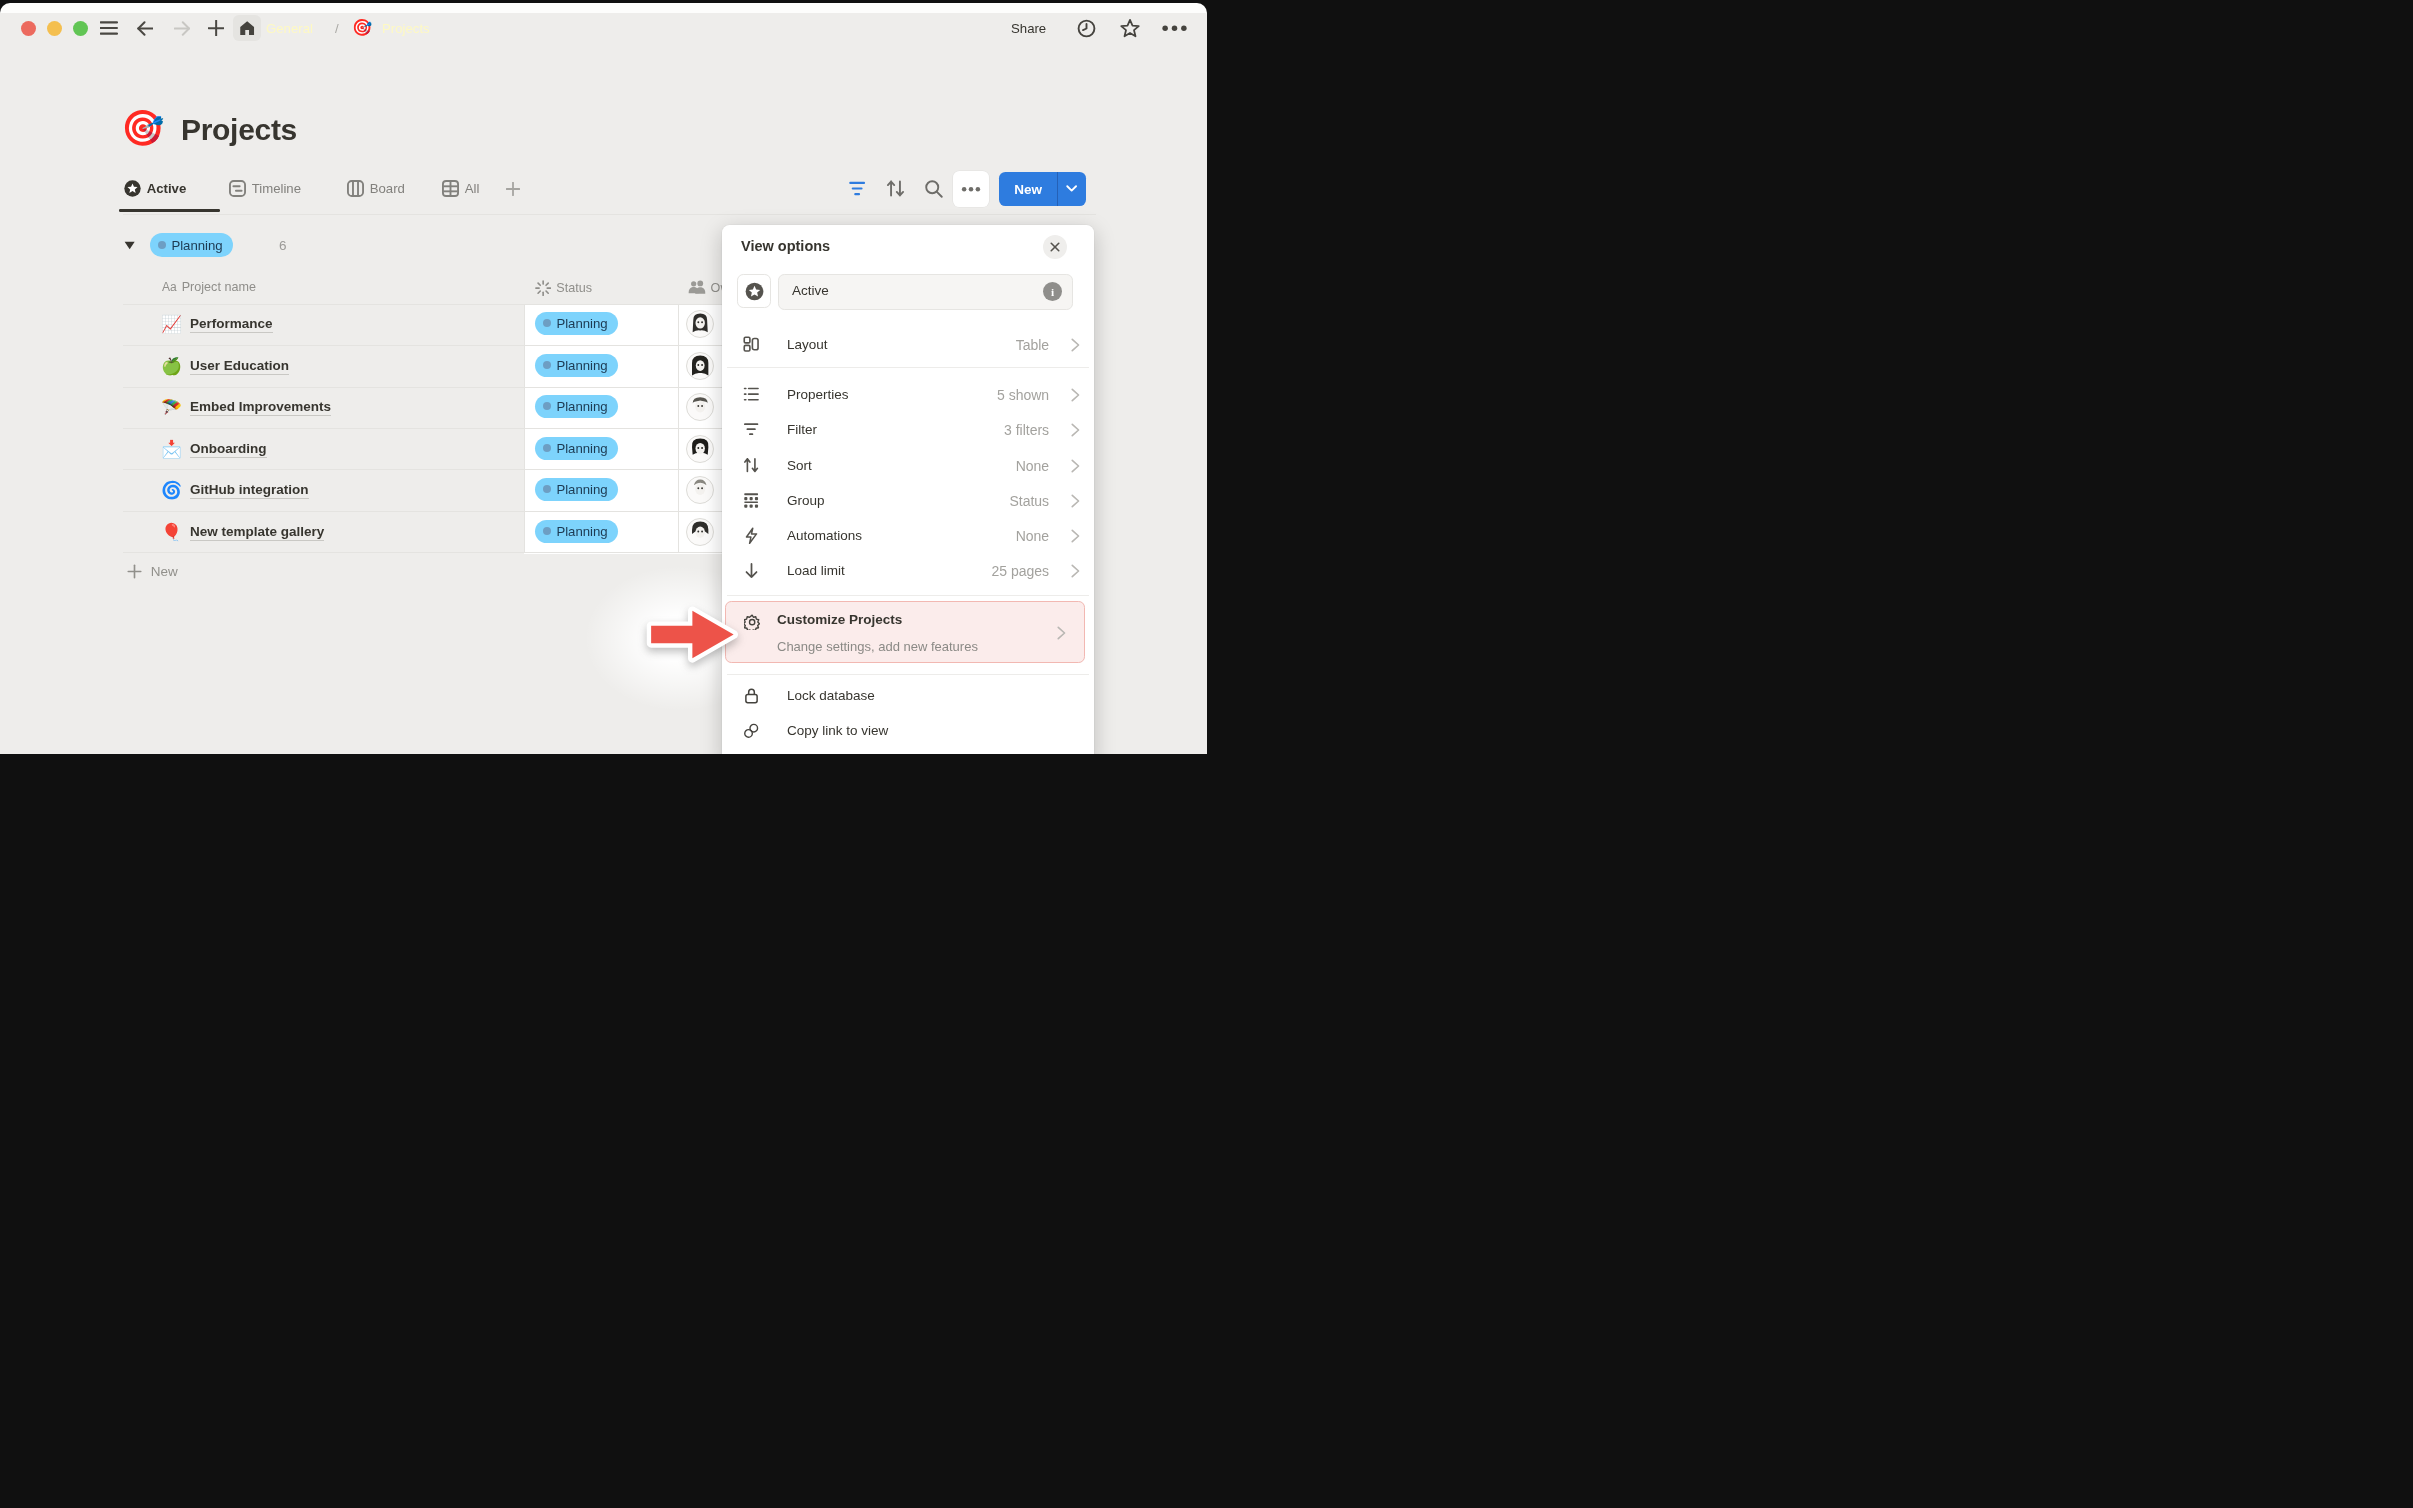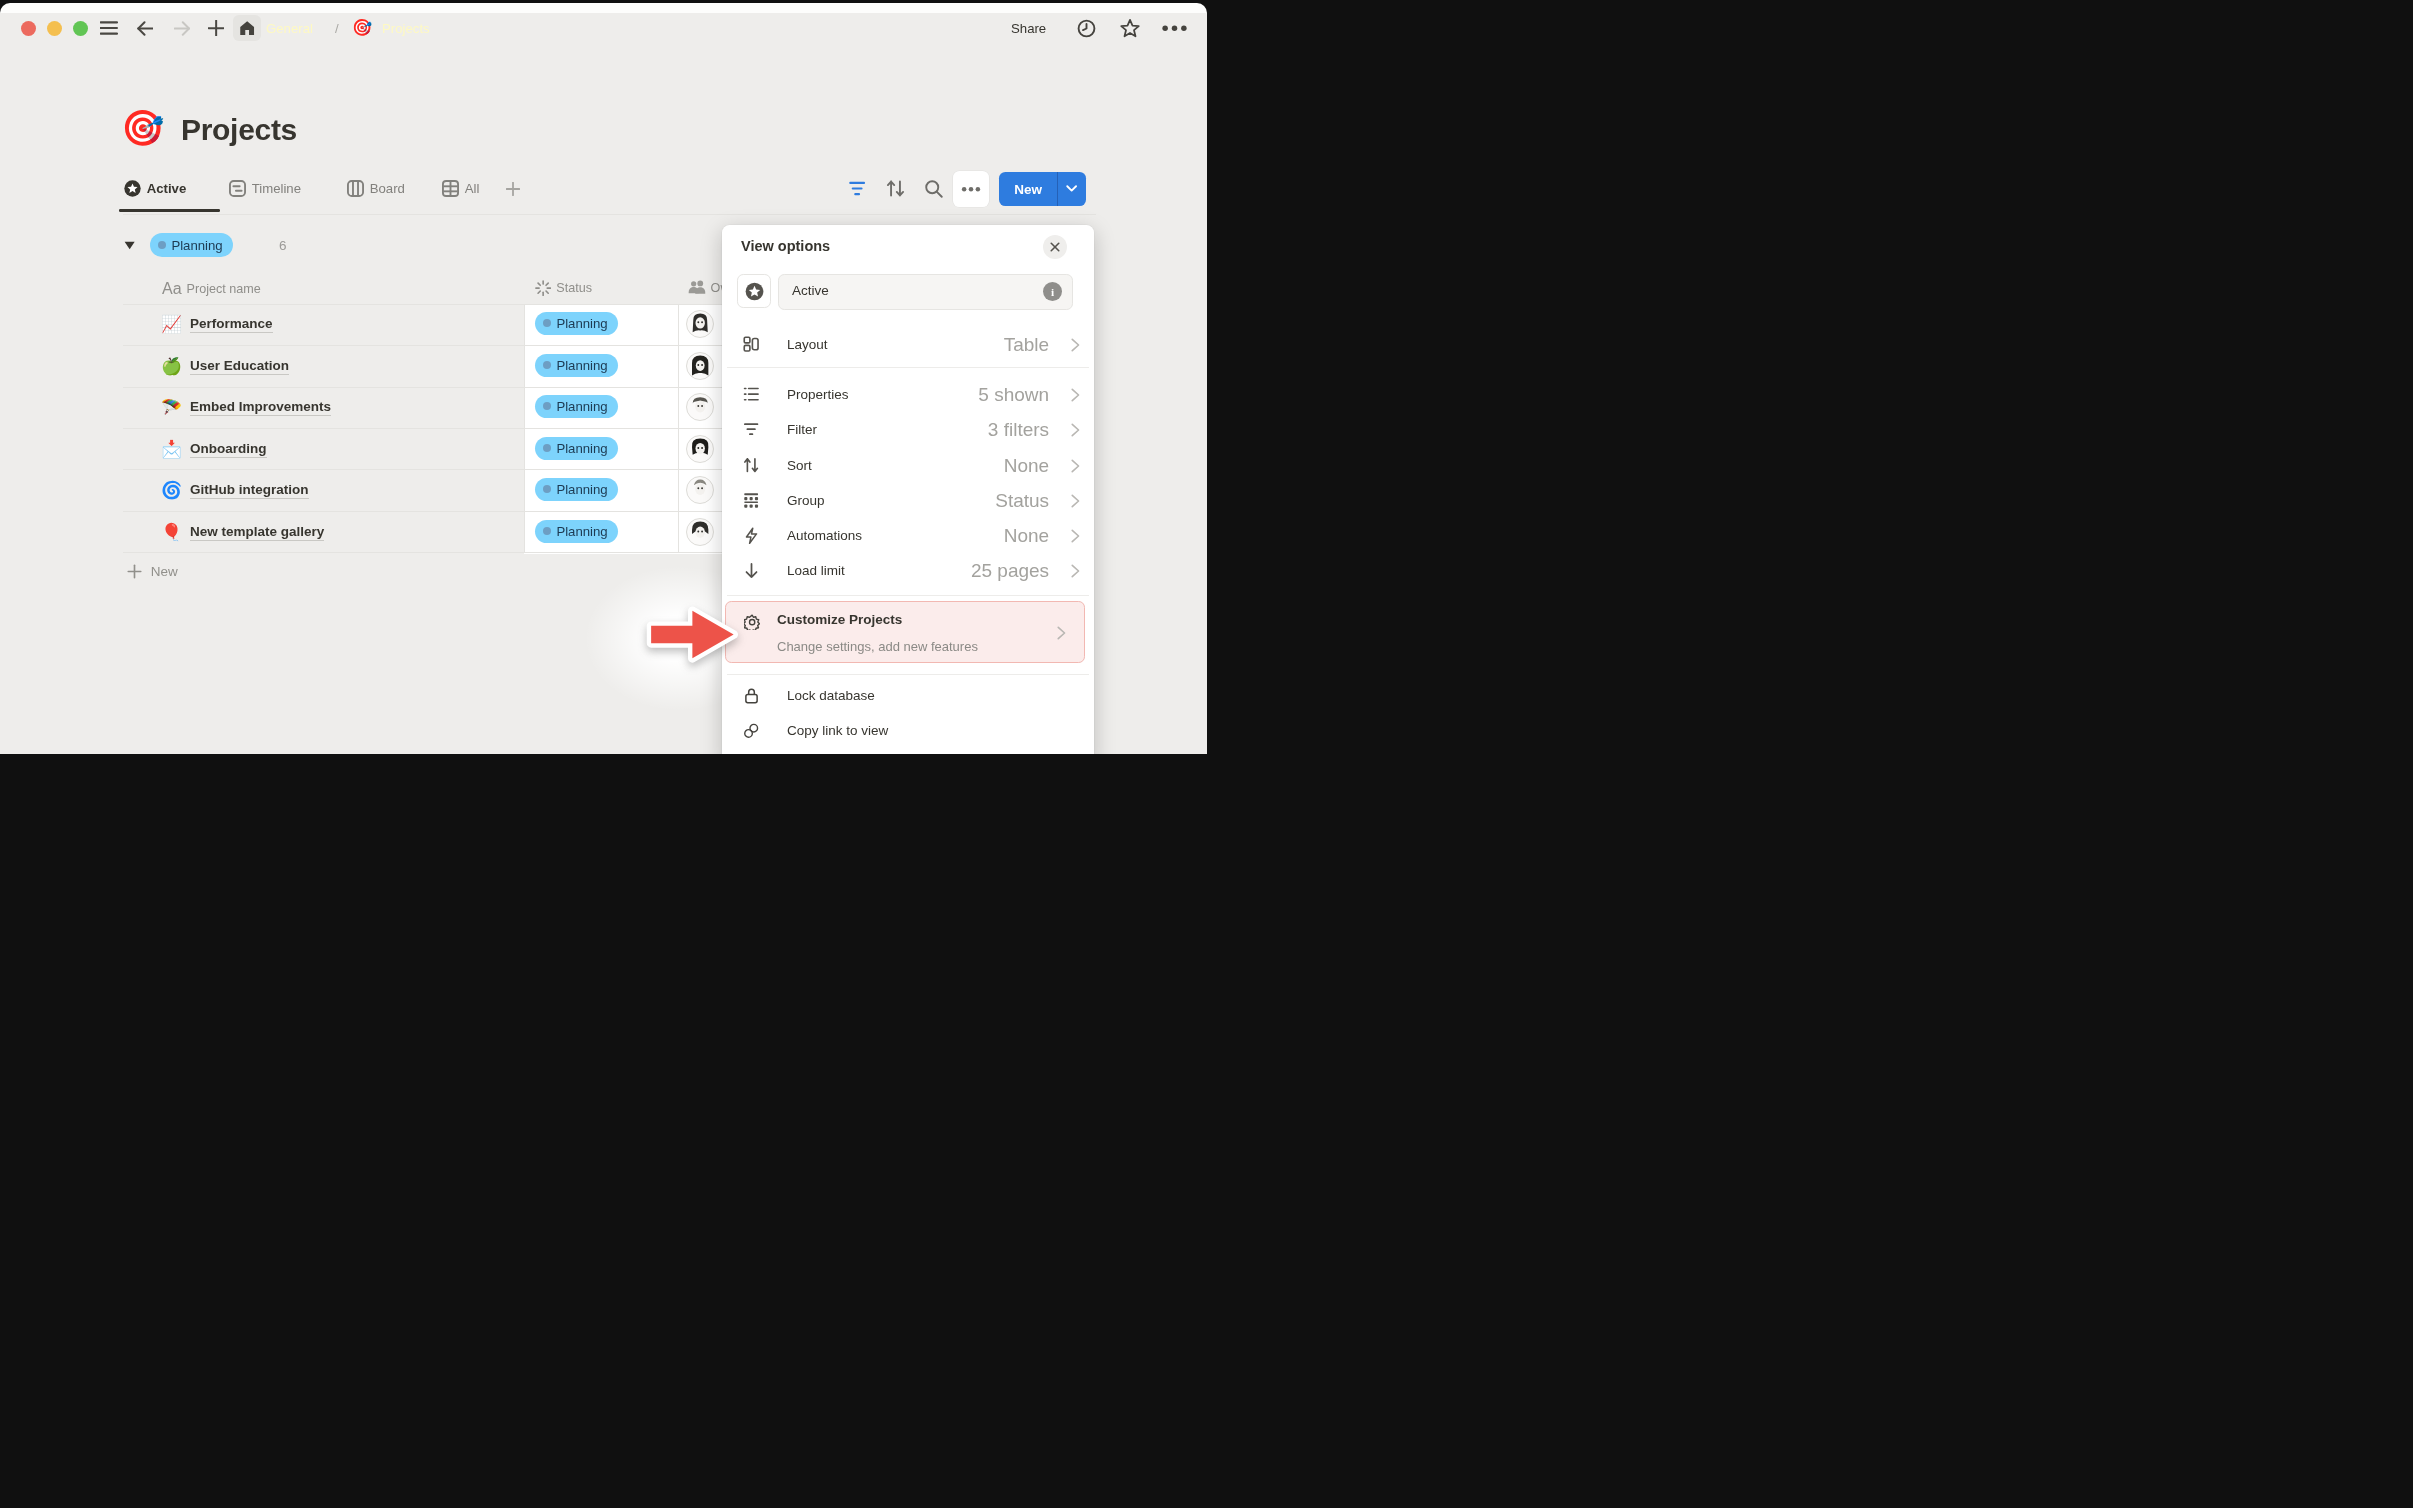--- a/index.html
+++ b/index.html
@@ -32,21 +32,21 @@
   
   .newbtn{position:absolute;display:flex;align-items:center;background:#2E7CDF;border-radius:6.3px;
           color:#fff;font-size:13.5px;font-weight:600;}
   
   .panel{position:absolute;left:722px;top:225px;width:372px;height:541px;background:#fff;border-radius:7.5px;
          box-shadow:0 0 0 0.6px rgba(15,15,15,.04),0 6.3px 21.4px rgba(15,15,15,.22);}
   .ptitle{font-size:14.5px;font-weight:700;color:#37352F;}
   .mrow{position:absolute;left:732px;width:352px;height:35px;display:flex;align-items:center;gap:16px;}
   .mrow .mi{width:16.3px;margin-left:11.3px;color:#55534E;}
   .mrow .ml{margin-left:11.3px;font-size:13.5px;color:#37352F;}
-  .mrow .mv{margin-left:auto;font-size:19px;color:#A3A29E;}
+  .mrow .mv{margin-left:auto;font-size:14px;color:#A3A29E;}
   .mrow .mc{margin:0 3.8px 0 6.3px;color:#B9B7B3;}
   .ghost-input{position:absolute;background:#F6F5F3;border:0.9px solid #E6E5E2;border-radius:6.3px;}
   .pink{position:absolute;left:725px;top:601px;width:360px;height:62px;background:#FBECEB;
         border:1.3px solid #F2B8B2;border-radius:6.3px;box-sizing:border-box;}
   .subtle{font-size:13px;color:#8B8A86;}
   .glow{position:absolute;left:585px;top:566px;width:189px;height:145px;
         background:radial-gradient(closest-side,rgba(255,255,255,.97) 30%,rgba(255,255,255,0));}
   svg{display:block;}
 </style>
 </head>
@@ -230,21 +230,21 @@
   <div class="abs chip" style="left:150px;top:233px;">
     <span class="dot"></span>
     <span>Planning</span>
   </div>
   <div class="abs" style="left:279px;top:238px;font-size:13.5px;color:#9B9A97;">6</div>
 
   <div class="whitecell" style="left:524px;top:304px;width:154px;height:250px;"></div>
   <div class="whitecell" style="left:678px;top:304px;width:57px;height:250px;"></div>
 
   <div class="abs hdr" style="left:162px;top:280px;">
-    <span style="font-size:16px;">Aa</span>
+    <span style="font-size:12px;">Aa</span>
     <span>Project name</span>
   </div>
   <div class="abs hdr" style="left:535px;top:280px;">
     <span class="icon">
       <svg width="16.3" height="16.3" viewBox="0 0 26 26">
           <g stroke="#8F8E8A" stroke-width="2.6" stroke-linecap="round">
             <line x1="13" y1="1.5" x2="13" y2="6.5"></line>
             <line x1="13" y1="19.5" x2="13" y2="24.5"></line>
             <line x1="1.5" y1="13" x2="6.5" y2="13"></line>
             <line x1="19.5" y1="13" x2="24.5" y2="13"></line>

